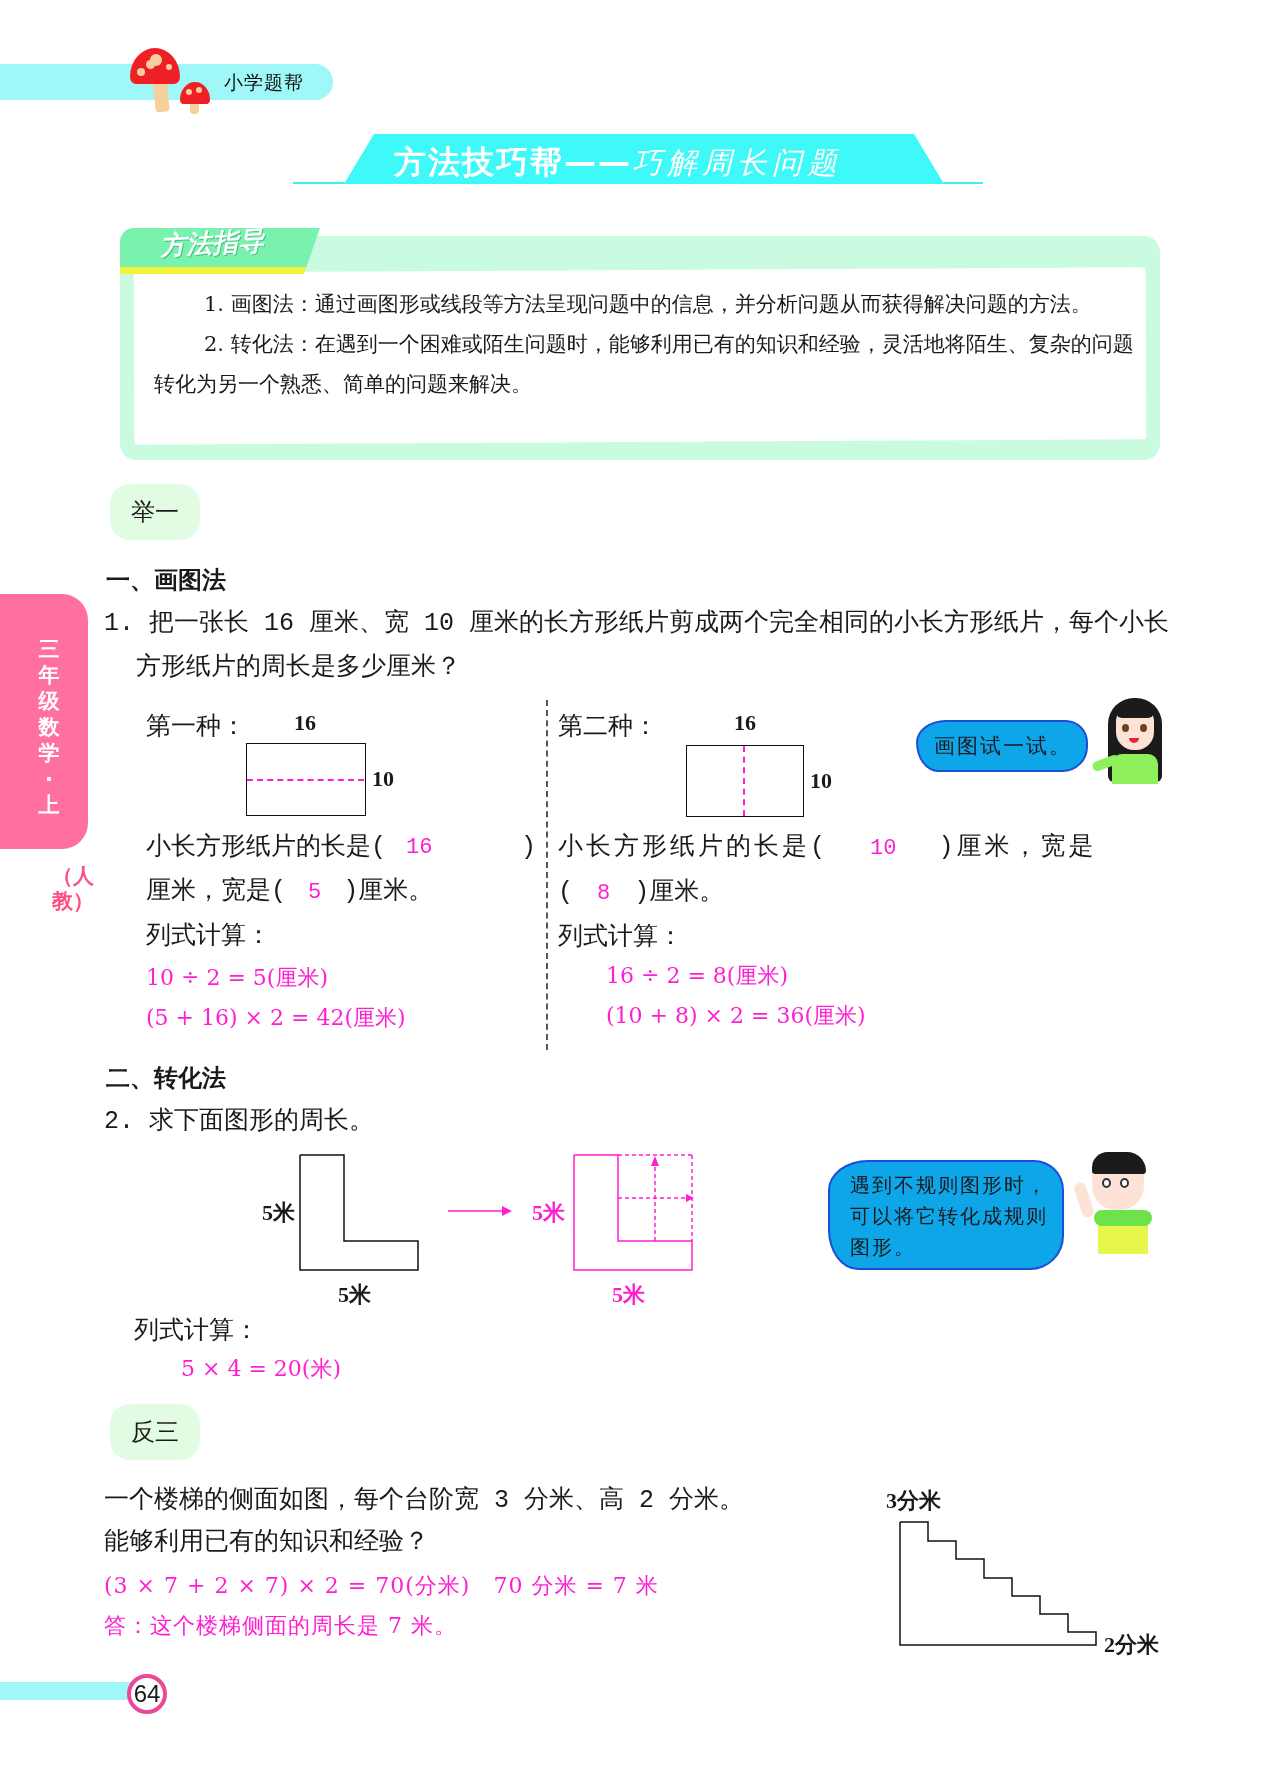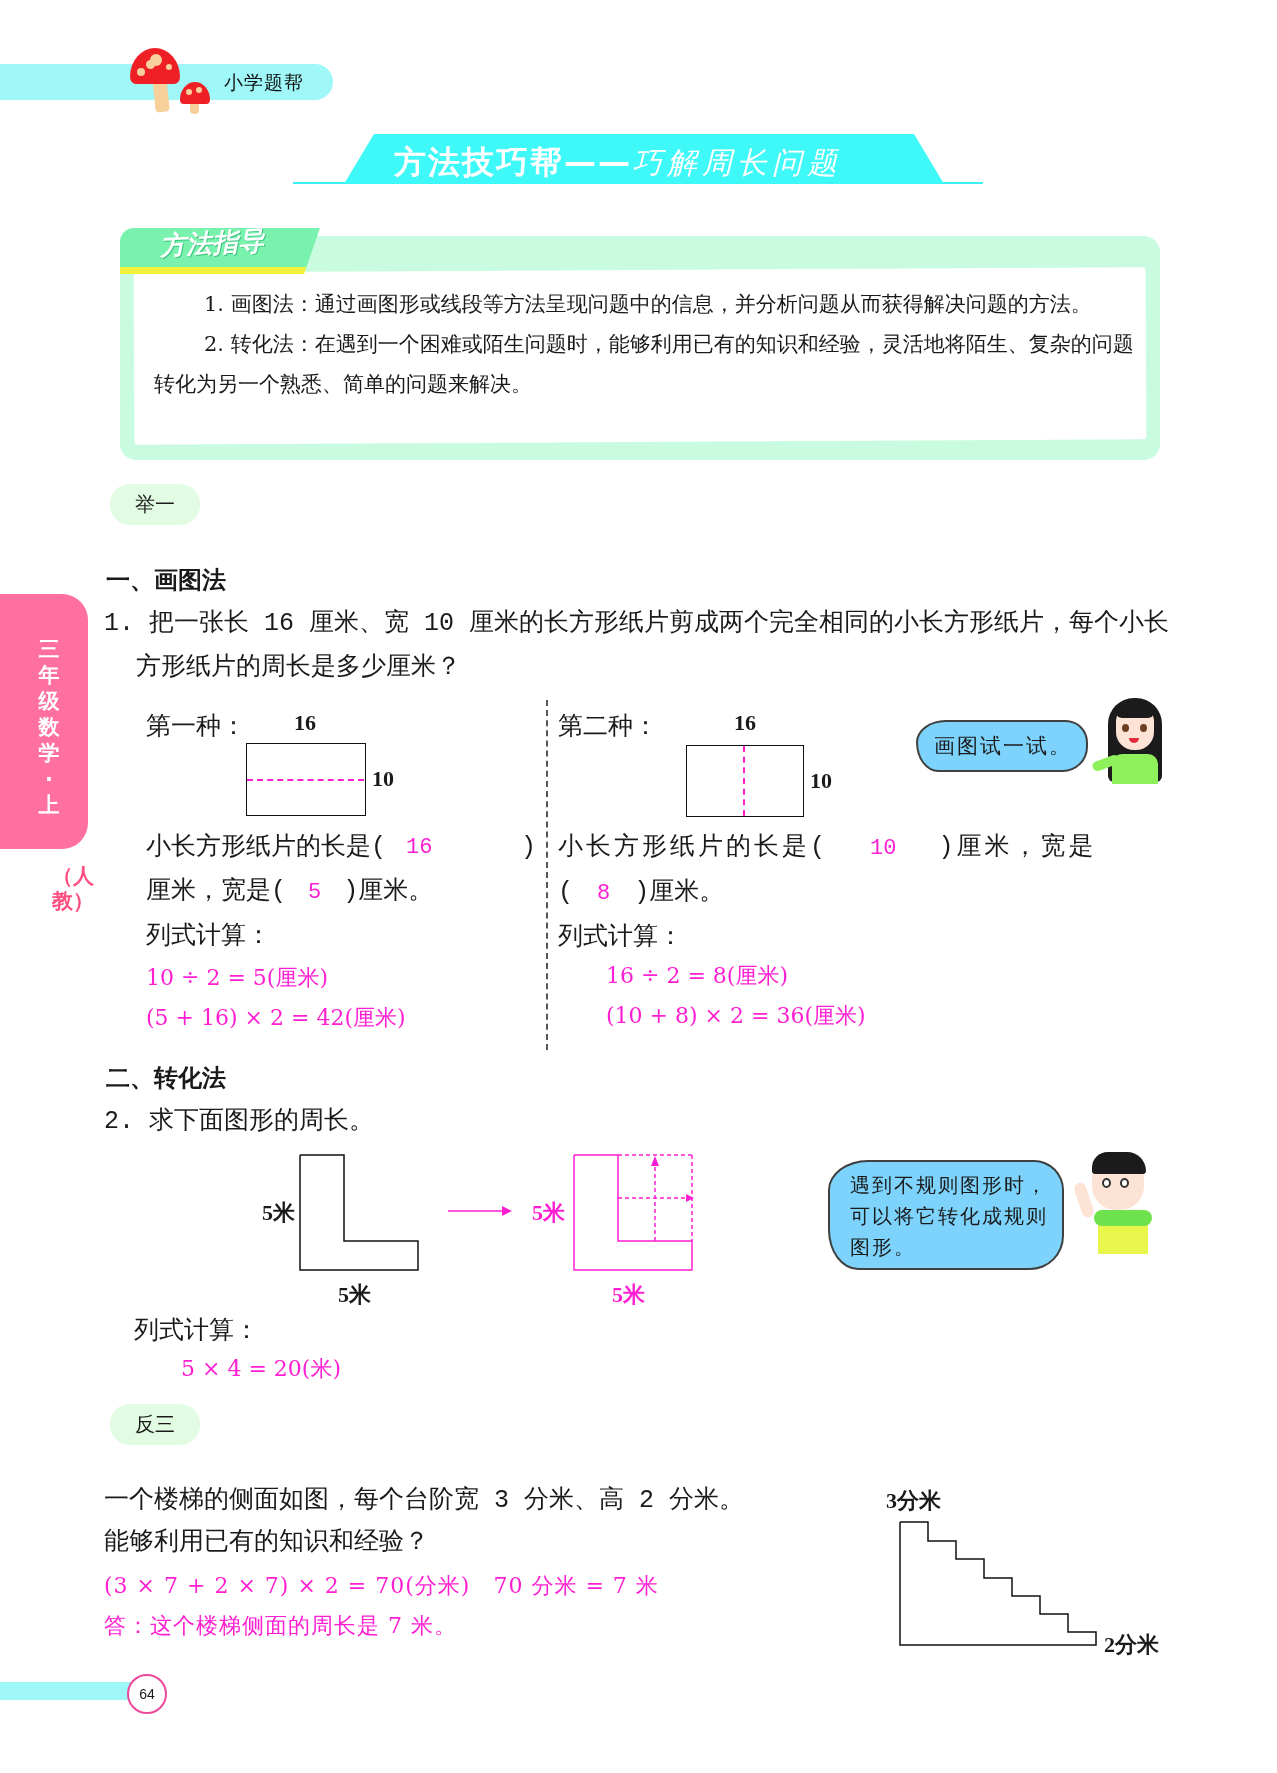--- a/index.html
+++ b/index.html
@@ -25,39 +25,39 @@
   
   .method-box { left: 120px; top: 236px; width: 1040px; height: 224px; background: #c8fbdf; border-radius: 16px; }
   .method-inner { left: 134px; top: 270px; width: 1012px; height: 172px; background: #fff; border-radius: 4px; transform: rotate(-0.3deg); }
   .method-tab { left: 120px; top: 228px; width: 200px; height: 46px; background: #79f2ae; border-bottom: 7px solid #f3f23a;
                 clip-path: polygon(0 0, 100% 0, 92% 100%, 0 100%); border-radius: 14px 0 0 0; }
   .method-tab-text { left: 160px; top: 226px; font-family: "DejaVu Sans", sans-serif; font-weight: bold; font-size: 26px; color: #fff; font-style: italic; transform: rotate(-3deg); text-shadow: 1px 1px 0 #3cc47f; }
   .method-text { left: 154px; top: 284px; width: 990px; font-size: 21px; line-height: 40px; }
   .method-text p { text-indent: 50px; }
 
   
-  .badge { width: 90px; height: 41px; background: #e2fce4; border-radius: 20px; font-family: "DejaVu Sans", sans-serif; font-size: 20px; display: flex; align-items: center; justify-content: center; }
+  .badge { width: 90px; height: 56px; background: #e2fce4; border-radius: 20px; font-family: "DejaVu Sans", sans-serif; font-size: 24px; display: flex; align-items: center; justify-content: center; }
 
   
   .side-tab { left: 0; top: 594px; width: 88px; height: 255px; background: #ff6fa0; border-radius: 0 26px 26px 0; }
   .side-text { left: 36px; top: 636px; width: 26px; font-family: "DejaVu Sans", sans-serif; font-weight: bold; font-size: 21px; color: #fff; line-height: 26px; text-align: center; }
   .side-sub { left: 52px; top: 864px; width: 26px; font-family: "DejaVu Sans", sans-serif; font-weight: bold; font-size: 21px; color: #ff4e80; line-height: 25px; text-align: center; }
 
   .h-sec { font-family: "DejaVu Sans", sans-serif; font-size: 24px; font-weight: bold; }
   .body-text { font-size: 25px; line-height: 44px; font-family: Liberation Mono, monospace; }
   .ans { color: #ff1fd2; font-size: 22px; }
   .lbl-b { font-family: "Liberation Serif", serif; font-weight: bold; font-size: 22px; }
 
   .rect { border: 1.5px solid #111; background: #fff; }
   .vdash { border-left: 2px dashed #555; }
 
-  .bubble { background: #7dd3fc; border: 2px solid #404040; border-radius: 40px 30px 34px 30px / 30px 30px 34px 40px; font-size: 21px; line-height: 32px; letter-spacing: 2px; }
+  .bubble { background: #0ea5e9; border: 2px solid #1d4ed8; border-radius: 40px 30px 34px 30px / 30px 30px 34px 40px; font-size: 21px; line-height: 32px; letter-spacing: 2px; }
 
   .footer-band { left: 0; top: 1682px; width: 135px; height: 18px; background: #9ff7f7; }
-  .page-num { left: 127px; top: 1674px; width: 40px; height: 40px; border: 2px solid #ec4899; border-radius: 50%; background: #fff; font-family: "Liberation Sans", sans-serif; font-size: 14px; display: flex; align-items: center; justify-content: center; }
+  .page-num { left: 127px; top: 1674px; width: 40px; height: 40px; border: 4px solid #ec4899; border-radius: 50%; background: #fff; font-family: "Liberation Sans", sans-serif; font-size: 24px; display: flex; align-items: center; justify-content: center; }
 </style>
 </head>
 <body>
 
 <div class="abs top-band"></div>
 <div class="abs" style="left:130px;top:48px;width:80px;height:66px;">
   <div class="abs mush-stem" style="left:24px;top:28px;width:14px;height:36px;transform:rotate(-6deg);"></div>
   <div class="abs mush-cap" style="left:0;top:0;width:50px;height:36px;">
     <div class="dot" style="left:20px;top:6px;width:12px;height:12px;"></div>
     <div class="dot" style="left:7px;top:20px;width:8px;height:8px;"></div>

